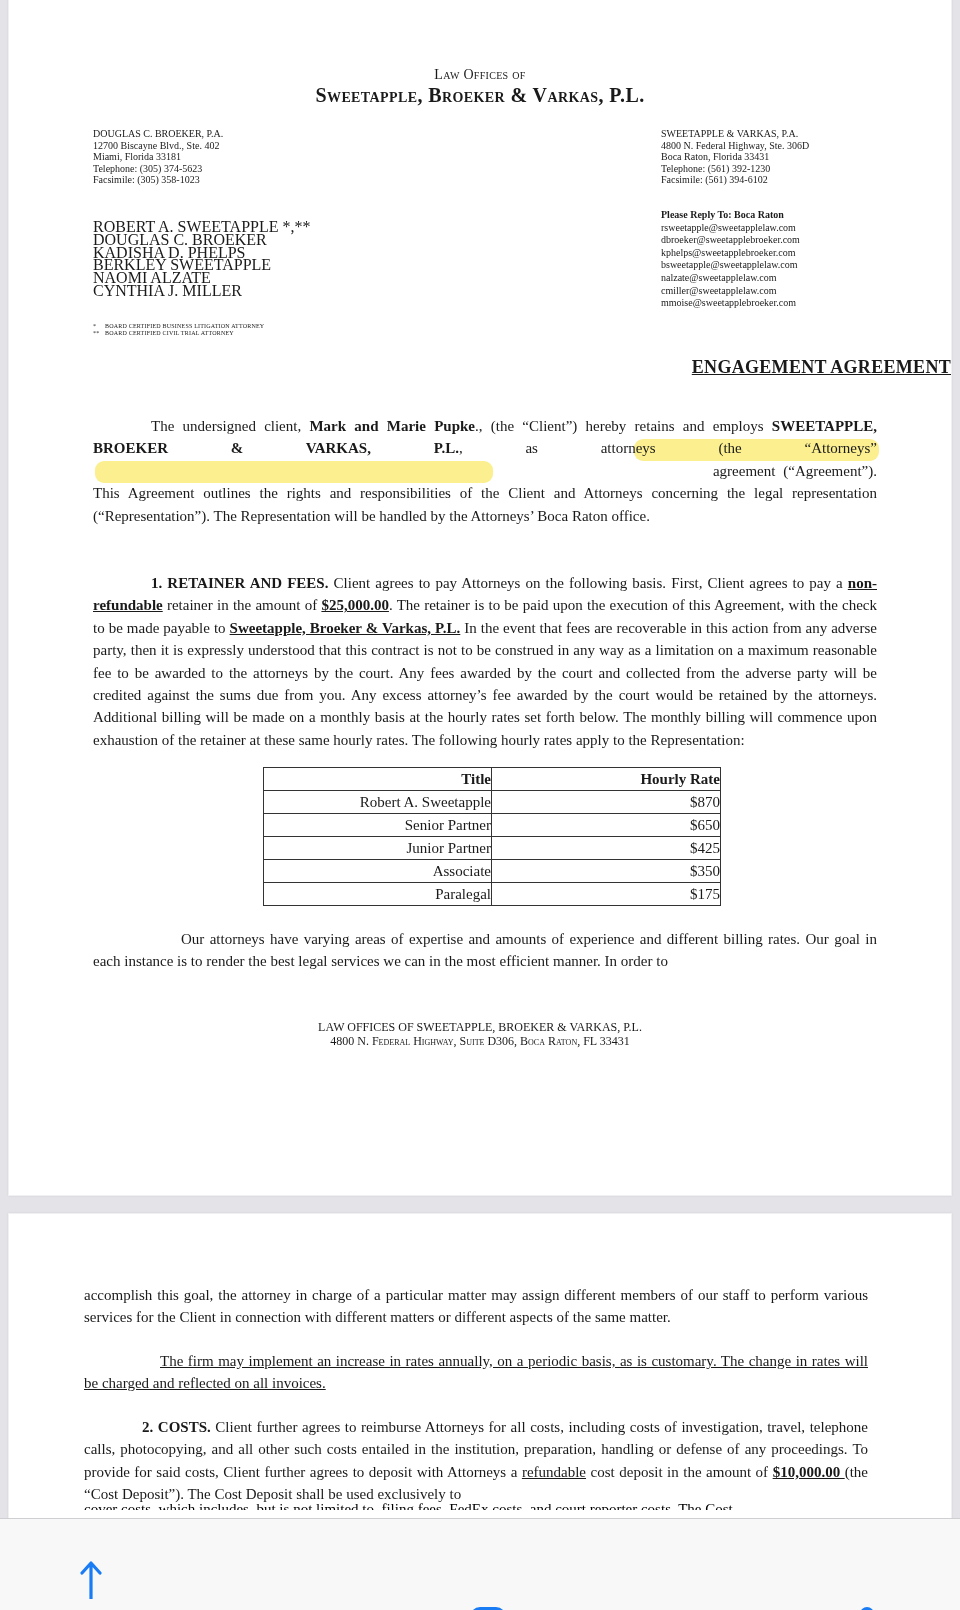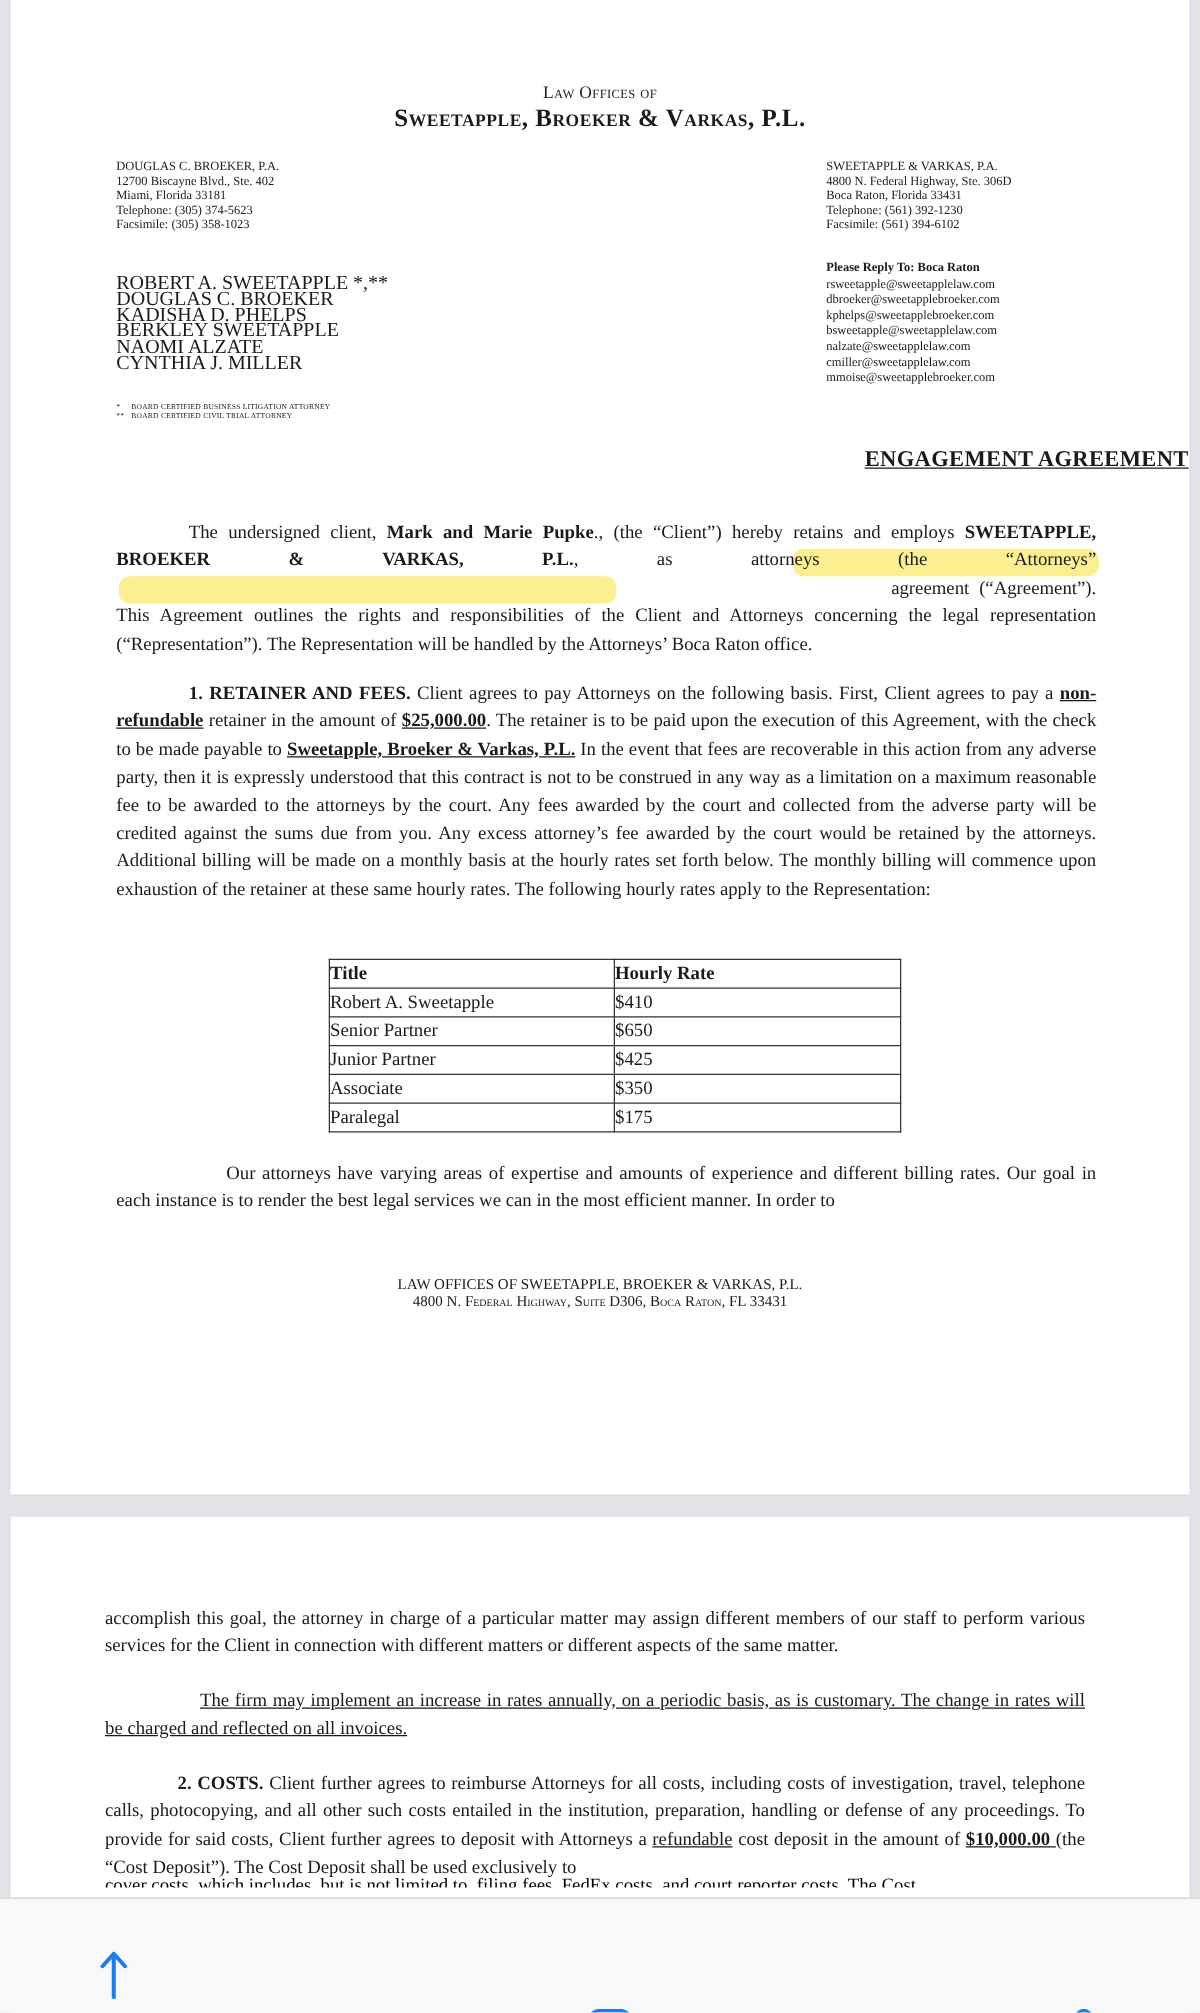--- a/index.html
+++ b/index.html
@@ -38,41 +38,41 @@
     position: absolute; left: 0; right: 0; top: 360px; text-align: right;
     font-size: 18px; font-weight: bold; text-decoration: underline; letter-spacing: 0.3px;
   }
 
   .para {
     position: absolute; left: 84px; width: 784px;
     font-size: 15px; line-height: 22.4px; text-align: justify;
   }
   .para .indent { display: inline-block; width: 58px; }
   .p-intro { top: 418px; }
-  .p-fees { top: 547px; }
+  .p-fees { top: 575px; }
   .p-our { top: 931px; }
   .p-accomplish { top: 1284px; }
   .p-firm { top: 1350px; text-decoration: underline; }
   .p-costs { top: 1416px; }
   .b { font-weight: bold; }
   .u { text-decoration: underline; }
   .bu { font-weight: bold; text-decoration: underline; }
 
   .highlight {
     position: absolute; background: #fbef8f; border-radius: 9px; height: 22px;
   }
   .hl-1 { left: 625px; top: 442px; width: 245px; }
   .hl-2 { left: 86px; top: 464px; width: 398px; }
 
   table.rates {
     position: absolute; left: 254px; top: 770px; width: 458px;
     border-collapse: collapse; font-size: 15px;
   }
   table.rates th, table.rates td {
-    border: 1.5px solid #333; text-align: left; height: 23px; padding: 0;
+    border: 1.5px solid #333; text-align: right; height: 23px; padding: 0;
     line-height: 20px;
     margin-top: 28px;
   }
   table.rates th { font-weight: bold; }
   table.rates col.c1 { width: 228px; }
 
   .page-footer {
     position: absolute; left: 0; right: 0; top: 1023px; text-align: center;
     font-size: 12px; line-height: 14px;
   }
@@ -165,21 +165,21 @@
       </colgroup>
     <thead>
       <tr>
         <th>Title</th>
         <th>Hourly Rate</th>
       </tr>
     </thead>
     <tbody>
       <tr>
         <td>Robert A. Sweetapple</td>
-        <td>$410</td>
+        <td>$870</td>
       </tr>
       <tr>
         <td>Senior Partner</td>
         <td>$650</td>
       </tr>
       <tr>
         <td>Junior Partner</td>
         <td>$425</td>
       </tr>
       <tr>

